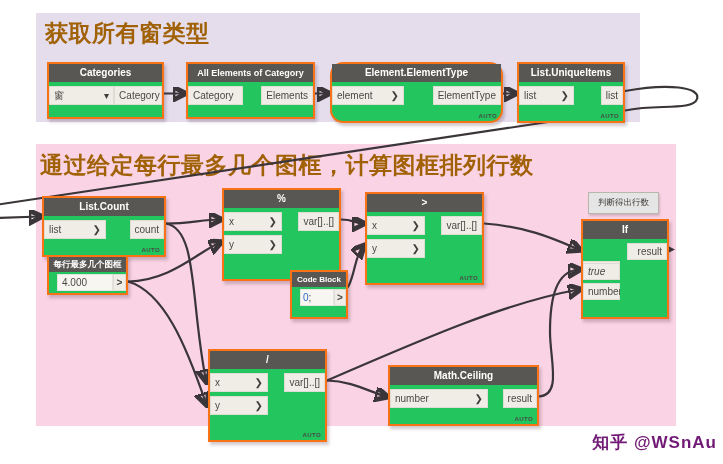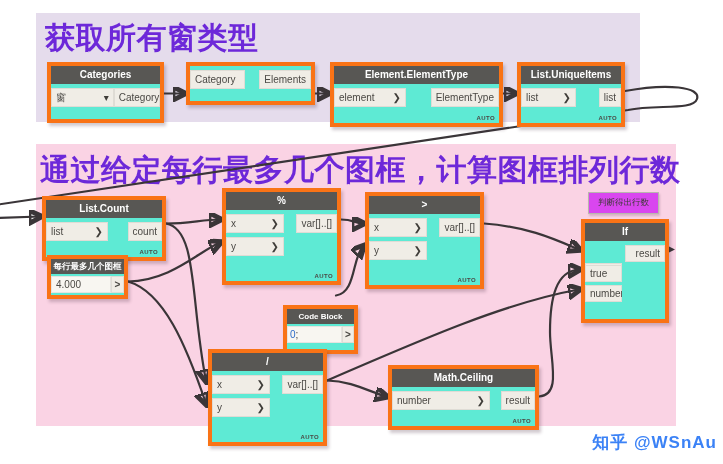--- a/index.html
+++ b/index.html
@@ -1,54 +1,54 @@
 <!DOCTYPE html>
 <html><head>
 <meta charset="utf-8">
 <style>
   html,body{margin:0;padding:0;background:#ffffff;}
   .canvas{position:relative;width:723px;height:464px;background:#ffffff;overflow:hidden;
           font-family:"Liberation Sans","DejaVu Sans",sans-serif;}
   .panel{position:absolute;z-index:1;}
   .panel.lavender{left:36px;top:13px;width:604px;height:109px;background:#e5dcec;}
   .panel.pink{left:36px;top:144px;width:640px;height:282px;background:#fad3e4;}
-  .sec-title{position:absolute;z-index:2;font-size:30px;font-weight:600;color:#6d28d9;
+  .sec-title{position:absolute;z-index:2;font-size:23px;font-weight:600;color:#a16207;
              letter-spacing:0.5px;white-space:nowrap;}
   .t1{left:45px;top:18px;}
   .t2{left:40px;top:150px;}
   svg.wires{position:absolute;left:0;top:0;z-index:5;pointer-events:none;}
   svg.wires path{fill:none;stroke:#3a3538;stroke-width:2.2;stroke-linecap:round;}
-  .node{position:absolute;z-index:10;background:#5eead4;border:4px solid #f97316;
+  .node{position:absolute;z-index:10;background:#22c55e;border:2px solid #f97316;
         box-shadow:2px 3px 3px rgba(70,45,65,0.25);box-sizing:border-box;}
   .hdr{height:18px;line-height:18px;background:#585754;color:#ffffff;font-size:10px;
        font-weight:bold;text-align:center;white-space:nowrap;overflow:hidden;}
   .hdr.small{height:15px;line-height:15px;font-size:8.5px;}
   .body{position:relative;padding:4px 0 12px 0;}
-  .body.tight{padding:2px 0 2px 0;}
+  .body.tight{padding:2px 0 2px 8px;}
   .row{display:flex;align-items:center;margin:0 0 4px 0;height:19px;}
   .row:last-child{margin-bottom:0;}
   .cell{height:19px;line-height:19px;font-size:10px;color:#4a4844;background:#f0ede6;
         padding:0 5px;box-sizing:border-box;box-shadow:inset 0 0 0 1px rgba(0,0,0,0.07);
         white-space:nowrap;overflow:hidden;}
   .cell.in{display:flex;justify-content:space-between;align-items:center;}
   .cell.out{margin-left:auto;text-align:right;}
   .cell.out.abs{position:absolute;top:4px;right:0;}
   .chev{font-weight:bold;color:#3f3d39;}
   .lacing{position:absolute;right:4px;bottom:2px;font-size:6px;font-weight:bold;
           color:#4a4844;letter-spacing:0.4px;}
   .field{background:#f8f6f1;flex:1;}
   .outchev{text-align:center;padding:0 2px;font-weight:bold;}
   .code-num{color:#2d6bc8;}
   .ifnode .row{height:17px;margin-bottom:3px;}
   .ifnode .cell{height:17px;line-height:17px;}
-  .note{position:absolute;z-index:10;background:#d946ef;border:1px solid #b9b6ae;
+  .note{position:absolute;z-index:10;background:#e5e5e5;border:1px solid #b9b6ae;
         font-size:8.5px;color:#3c3a36;text-align:center;line-height:18px;
         box-shadow:1px 2px 2px rgba(70,45,65,0.2);}
   .watermark{position:absolute;right:6px;bottom:10px;z-index:3;font-size:17px;
-             color:#3b82f6;font-weight:bold;letter-spacing:1px;}
+             color:#701a75;font-weight:bold;letter-spacing:1px;}
 </style>
 </head>
 <body>
 
 <div class="canvas">
 
   <div class="panel lavender"></div>
   <div class="panel pink"></div>
 
   <div class="sec-title t1">获取所有窗类型</div>
@@ -84,31 +84,32 @@
         <div class="cell in" style="width:69px;">
           <span>窗</span>
           <span class="chev">▾</span>
         </div>
         <div class="cell out">Category</div>
       </div>
     </div>
   </div>
 
   <div class="node" style="left:186px;top:62px;width:129px;">
+    <div class="hdr" style="font-size:9px;">All Elements of Category</div>
     <div class="body">
       <div class="row">
         <div class="cell in" style="width:55px;">
           <span>Category</span>
         </div>
         <div class="cell out">Elements</div>
       </div>
     </div>
   </div>
 
-  <div class="node" style="left:330px;top:62px;width:173px;">
+  <div class="node" style="left:330px;top:62px;width:173px;border-radius:13px;">
     <div class="hdr">Element.ElementType</div>
     <div class="body">
       <div class="row">
         <div class="cell in" style="width:72px;">
           <span>element</span>
           <span class="chev">❯</span>
         </div>
         <div class="cell out">ElementType</div>
       </div>
       <div class="lacing">AUTO</div>
@@ -166,21 +167,21 @@
         <div class="cell in" style="width:58px;">
           <span>y</span>
           <span class="chev">❯</span>
         </div>
       </div>
       <div class="cell out abs">var[]..[]</div>
       <div class="lacing">AUTO</div>
     </div>
   </div>
 
-  <div class="node" style="left:283px;top:270px;width:75px;height:49px;margin-top:35px;">
+  <div class="node" style="left:290px;top:270px;width:58px;height:49px;">
     <div class="hdr small" style="font-size:8px;">Code Block</div>
     <div class="body tight">
       <div class="row" style="height:17px;">
         <div class="cell field" style="height:17px;line-height:17px;padding:0 3px;">
           <span class="code-num">0</span><span>;</span>
         </div>
         <div class="cell outchev" style="width:12px;height:17px;line-height:17px;">&gt;</div>
       </div>
     </div>
   </div>
@@ -243,21 +244,21 @@
 
   <div class="node ifnode" style="left:581px;top:219px;width:88px;min-height:91px;">
     <div class="hdr">If</div>
     <div class="body" style="min-height:62px;">
       <div class="row">
         <div class="cell in" style="width:37px;margin-top:36px;">
           <span>test</span>
         </div>
       </div>
       <div class="row">
-        <div class="cell in" style="width:37px;">
+        <div class="cell in" style="width:37px;font-style:italic;">
           <span>true</span>
         </div>
       </div>
       <div class="row">
         <div class="cell in" style="width:37px;">
           <span>number</span>
         </div>
       </div>
       <div class="cell out abs" style="width:40px;height:17px;line-height:17px;">result</div>
     </div>

